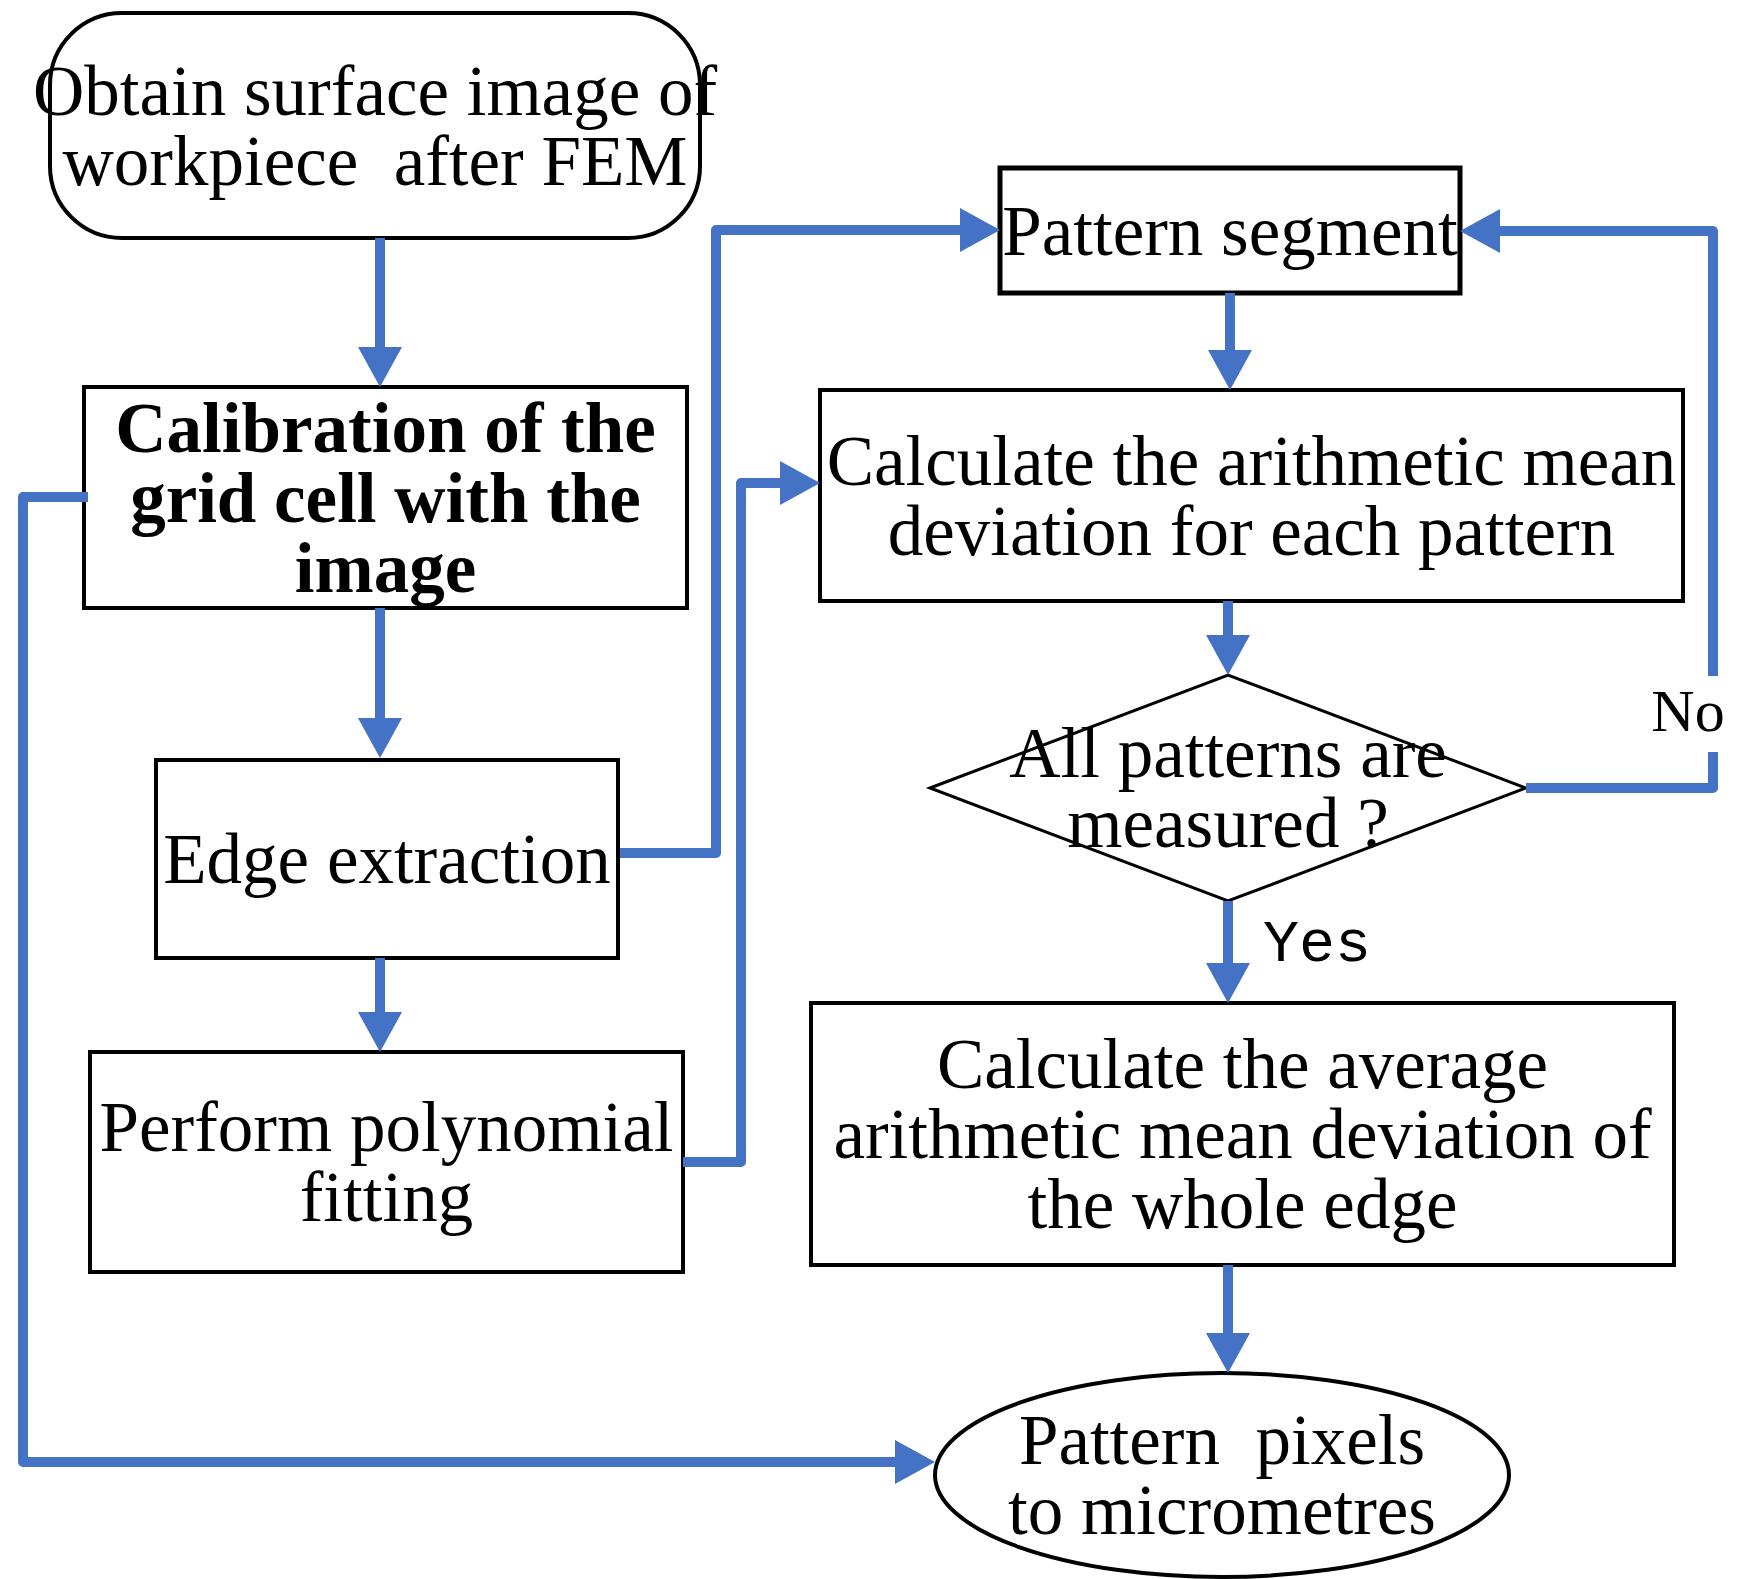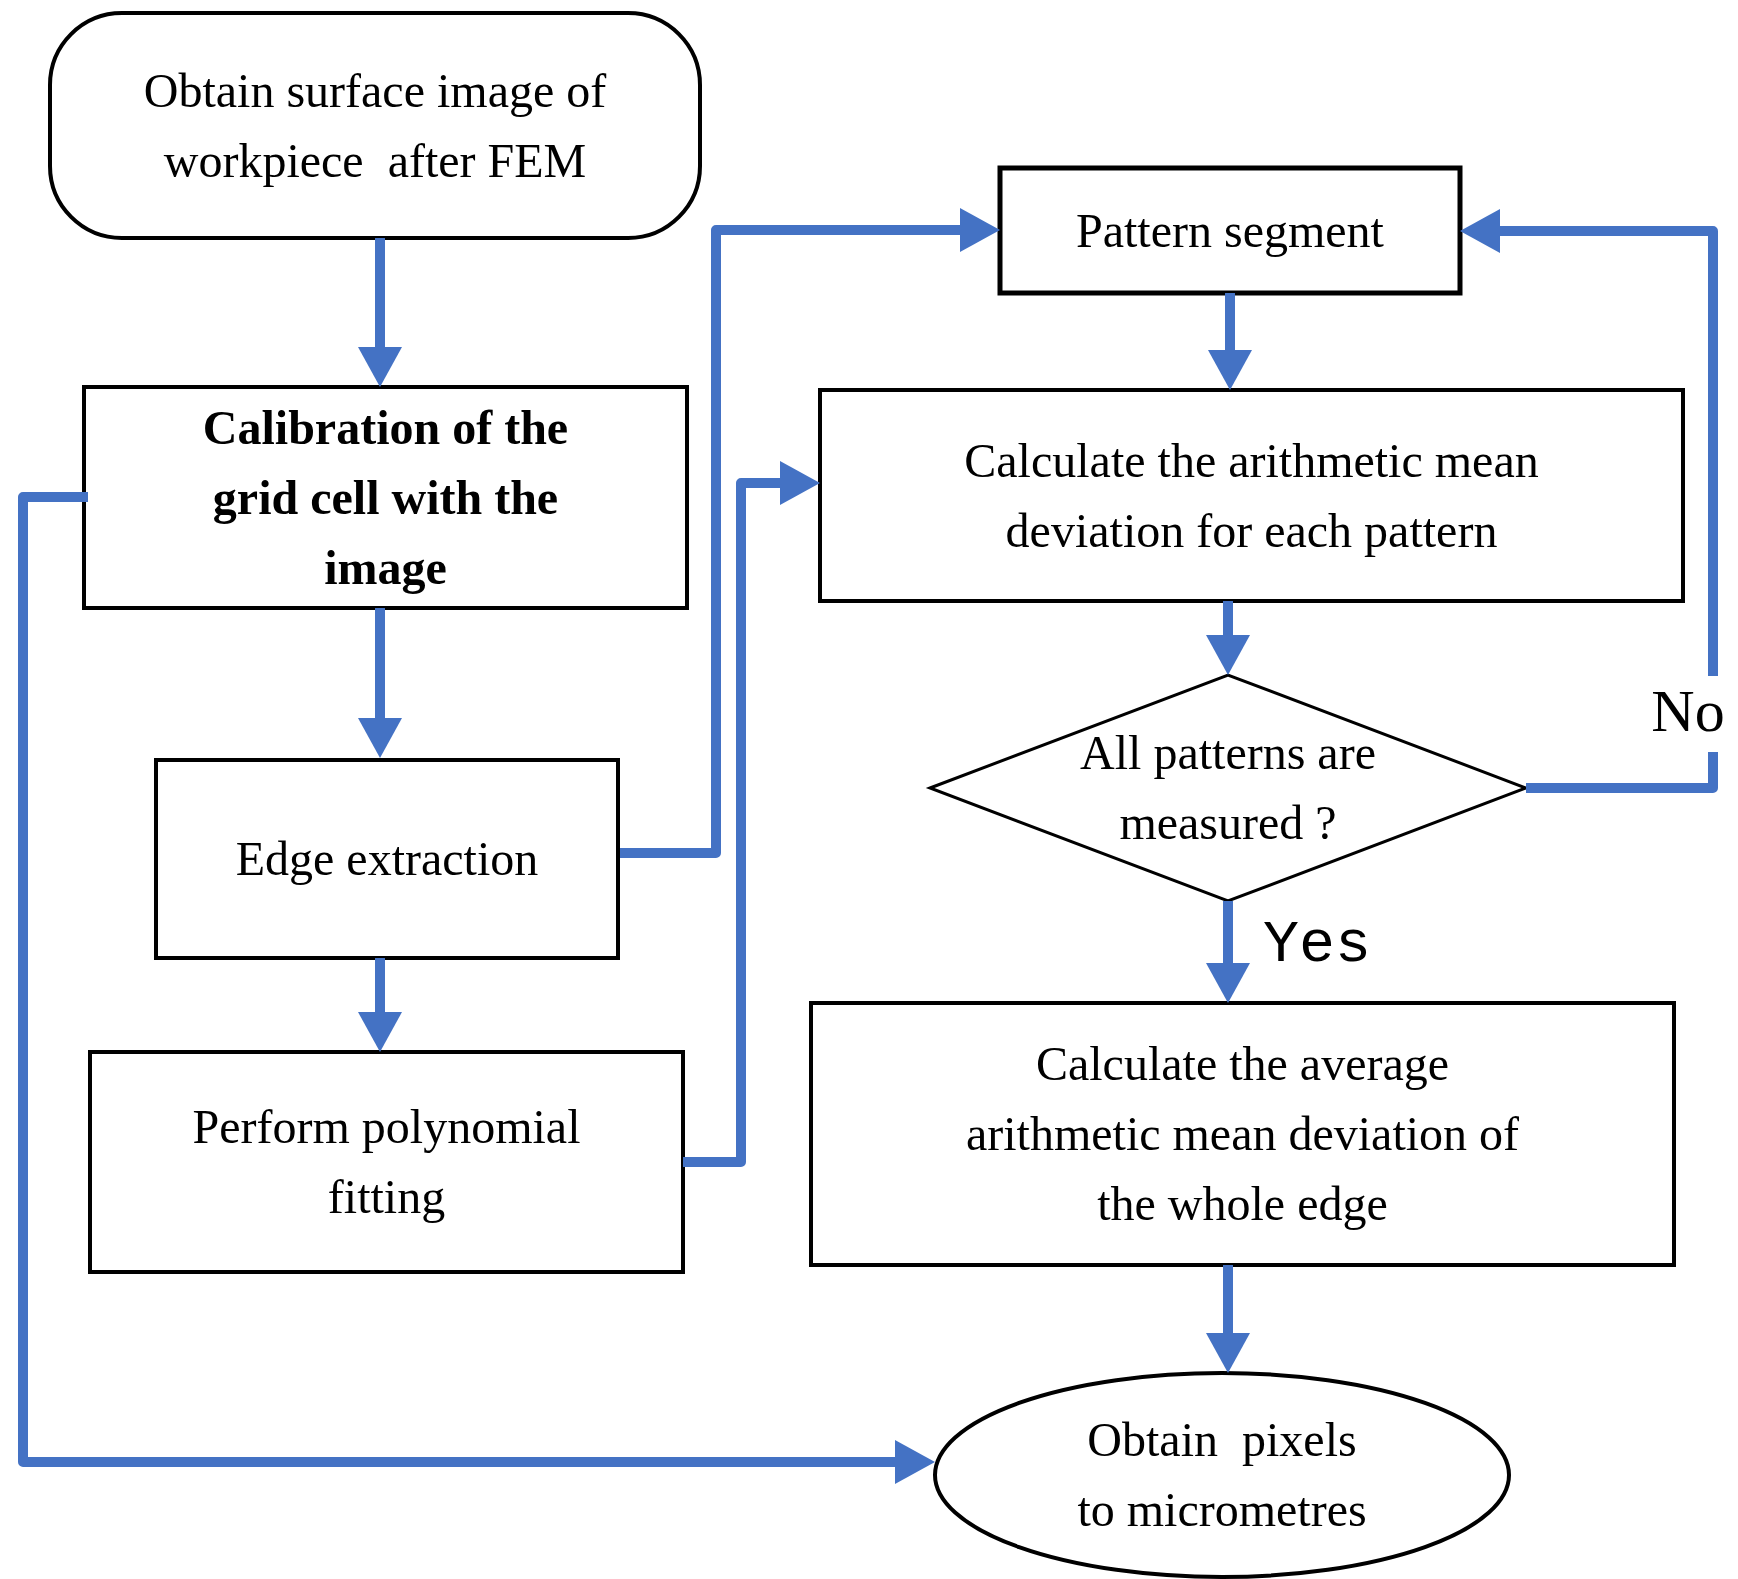--- a/index.html
+++ b/index.html
@@ -10,21 +10,21 @@
     font-family:"Liberation Serif","DejaVu Serif",serif;
     overflow:hidden;
   }
   #diagram-svg{position:absolute;left:0;top:0;width:1738px;height:1579px;}
   .node-label{
     position:absolute;
     display:flex;flex-direction:column;
     align-items:center;justify-content:center;
     text-align:center;
     color:#000000;
-    font-size:48px;
+    font-size:71px;
     line-height:70px;
     white-space:pre;
   }
   .edge-label{
     position:absolute;
     color:#000000;
     font-size:60px;
     line-height:70px;
     text-align:center;
     white-space:pre;
@@ -111,21 +111,21 @@
     <div>measured ?</div>
   </div>
 
   <div class="node-label" style="left:811px;top:1003px;width:863px;height:262px;align-items:center;">
     <div>Calculate the average</div>
     <div>arithmetic mean deviation of</div>
     <div>the whole edge</div>
   </div>
 
   <div class="node-label" style="left:935px;top:1373px;width:574px;height:204px;">
-    <div>Obtain  pixels</div>
+    <div>Pattern  pixels</div>
     <div>to micrometres</div>
   </div>
 
   <div class="edge-label" id="label-yes" style="left:1252px;top:910px;width:130px;font-family:Liberation Mono, monospace;">Yes</div>
 
   <div class="edge-label" id="label-no" style="left:1633px;top:676px;width:110px;height:76px;">No</div>
 
 </div>
 
 </body></html>

